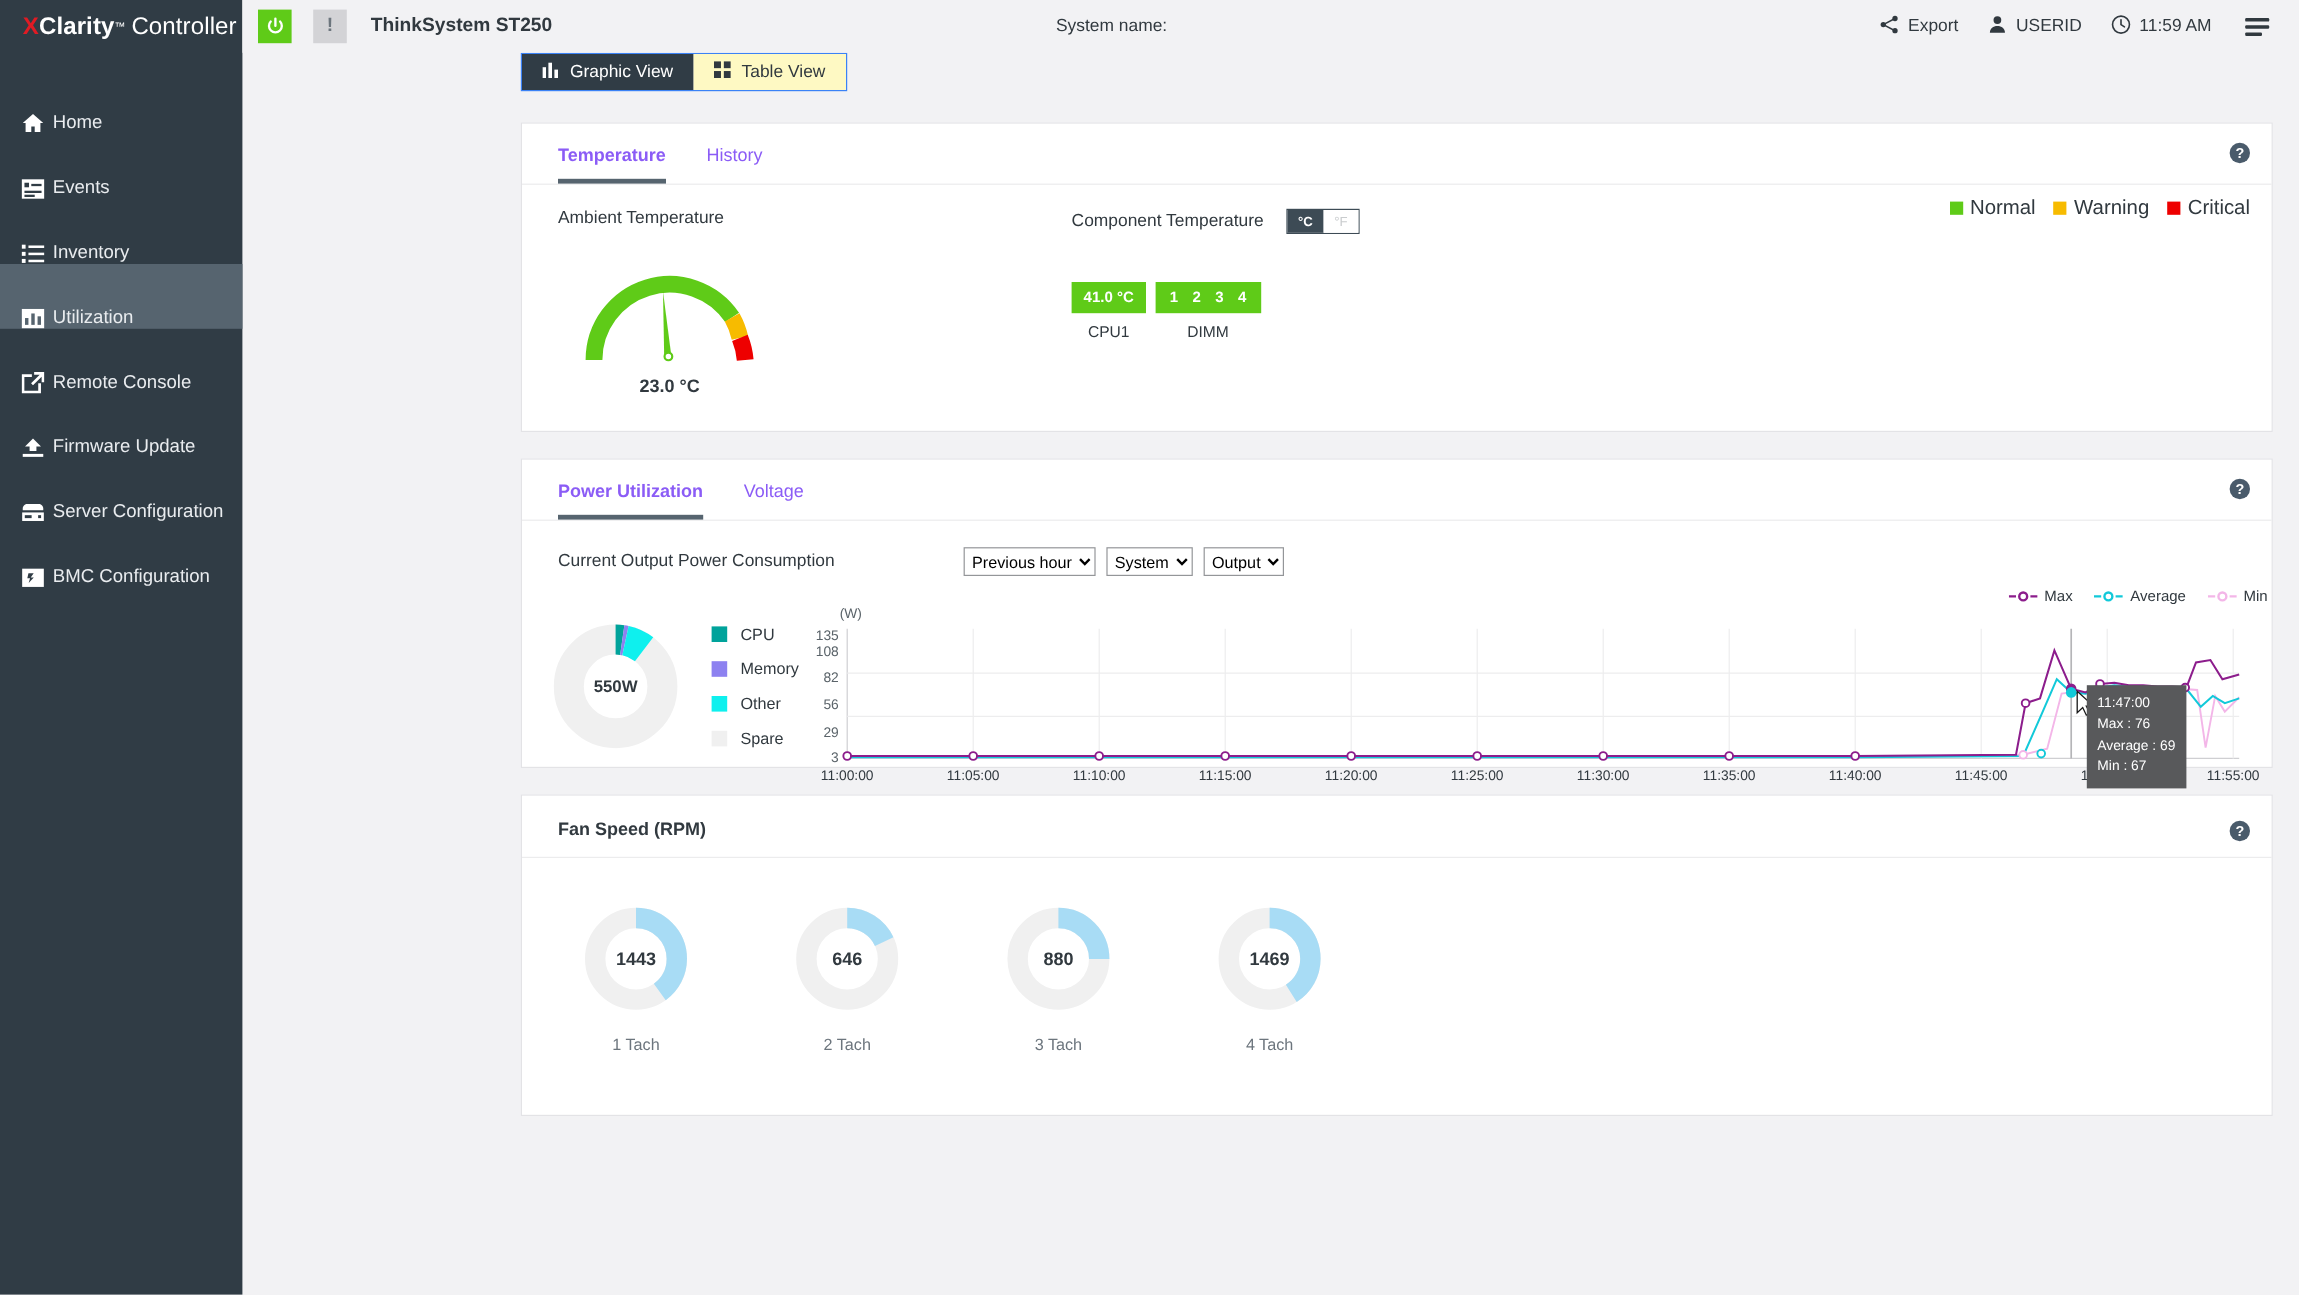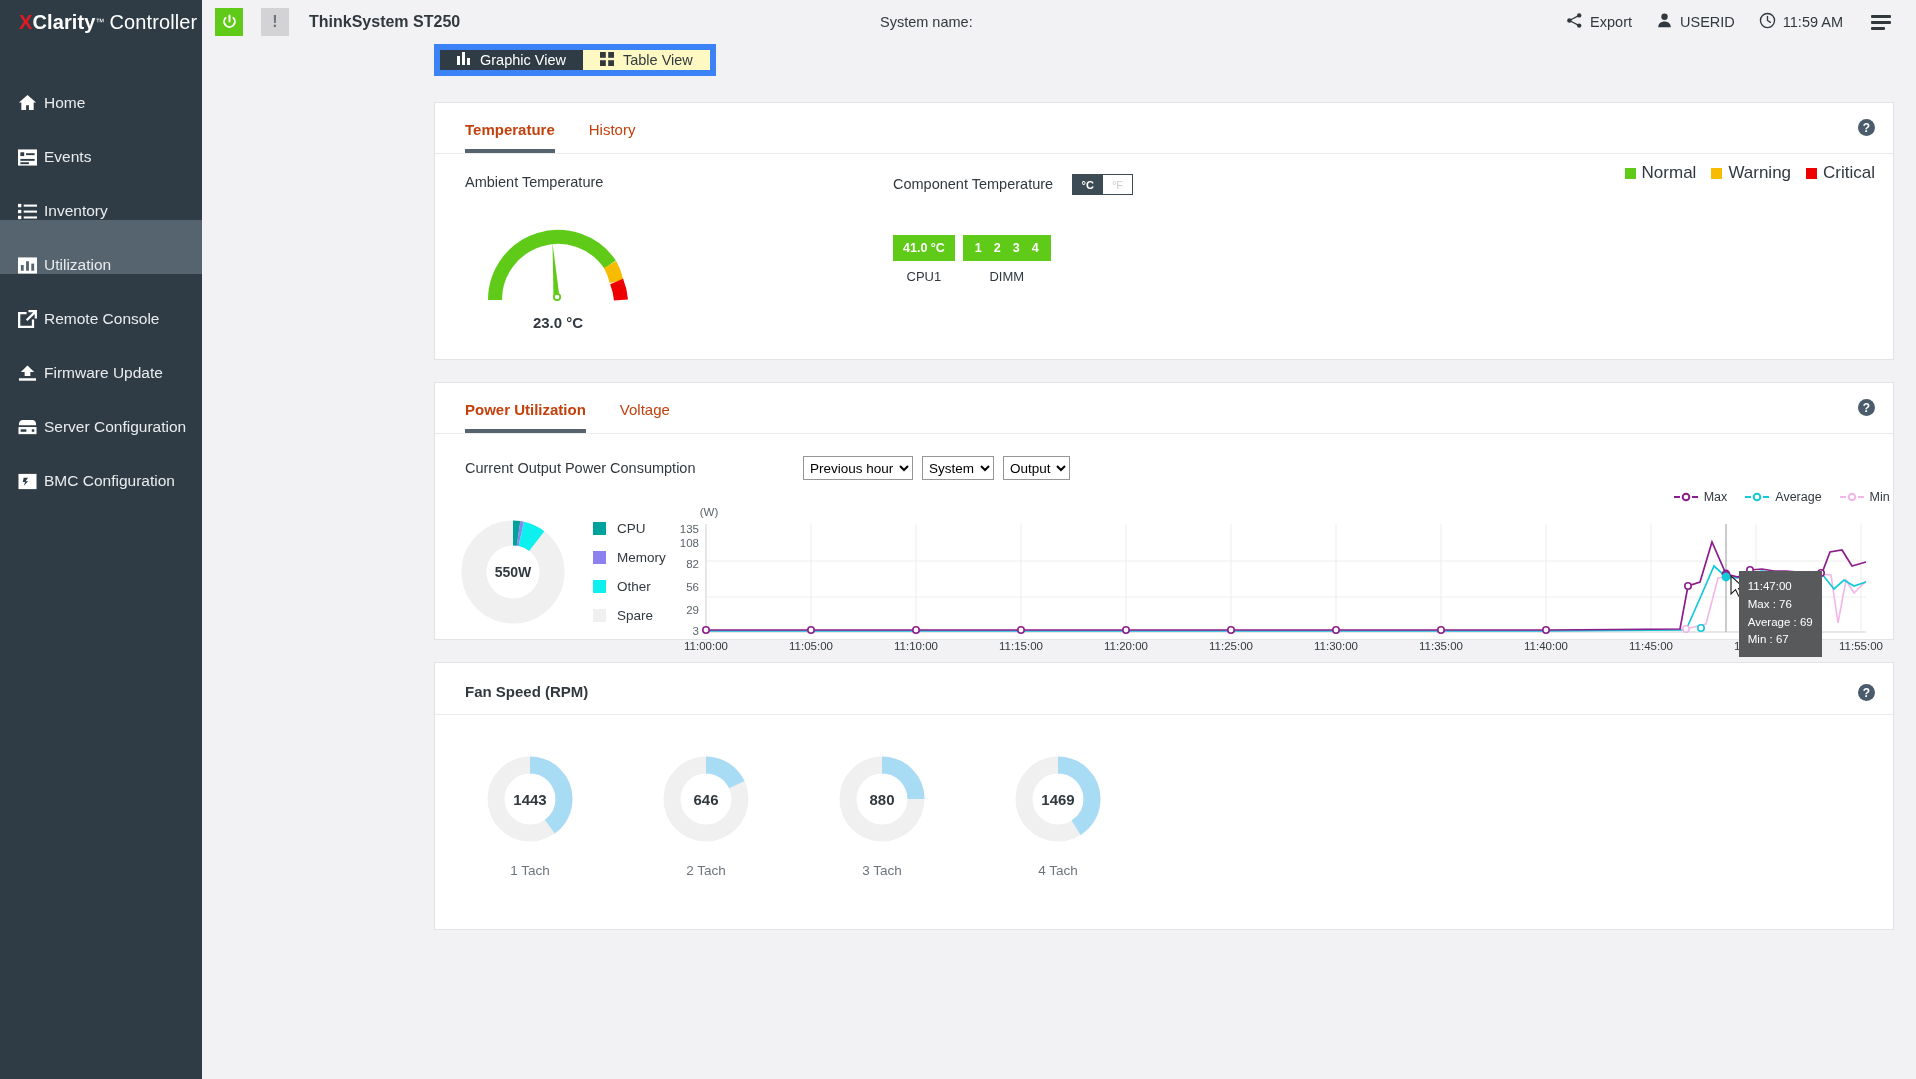--- a/index.html
+++ b/index.html
@@ -49,37 +49,37 @@
              color:#31393f; padding:4px 10px; cursor:pointer; }
   .hamburger { display:flex; flex-direction:column; gap:3px; padding:4px 6px 4px 14px;
                cursor:pointer; }
   .hamburger i { display:block; height:3px; background:#31393f; border-radius:1px; }
   .hamburger i:nth-child(1){ width:20px; }
   .hamburger i:nth-child(2){ width:20px; }
   .hamburger i:nth-child(3){ width:14px; }
 
   
   .viewbar { height:44px; padding-left:232px; display:flex; align-items:flex-start; }
-  .vswitch { display:flex; height:32px; border:6px solid #3b82f6; }
+  .vswitch { display:flex; height:32px; border:1px solid #3b82f6; }
   .vbtn { display:flex; align-items:center; gap:9px; padding:0 17px; font-size:14.5px;
           cursor:pointer; }
   .vbtn.sel { background:#303c45; color:#fff; }
   .vbtn.un { background:#fef9c3; color:#31393f; }
 
   
   .content { padding:14px 22px 0 232px; }
   .card { background:#fff; border:1px solid #e3e3e6; margin-bottom:22px;
           position:relative; }
   .help { position:absolute; right:18px; top:16px; width:17px; height:17px;
           border-radius:50%; background:#4a5b6b; color:#fff; font-size:12px;
           font-weight:700; display:flex; align-items:center; justify-content:center;
           cursor:pointer; }
   .tabs { display:flex; padding:18px 0 0 30px; border-bottom:1px solid #ececed; }
   .tab { font-size:15px; padding:0 0 11px 0; margin-right:34px; cursor:pointer;
-         color:#c2410c; }
+         color:#8b5cf6; }
   .tab.active { font-weight:700; border-bottom:4px solid #56646f; }
 
   
   .temp-body { display:flex; padding:20px 0 30px 0; position:relative; }
   .sec-title { font-size:14.5px; color:#31393f; }
   .ambient { width:400px; padding-left:30px; }
   .gauge-wrap { margin-top:30px; display:flex; flex-direction:column;
                 align-items:center; width:186px; }
   .gauge-val { margin-top:8px; font-size:15px; font-weight:700; }
   .comp { padding-left:58px; }

